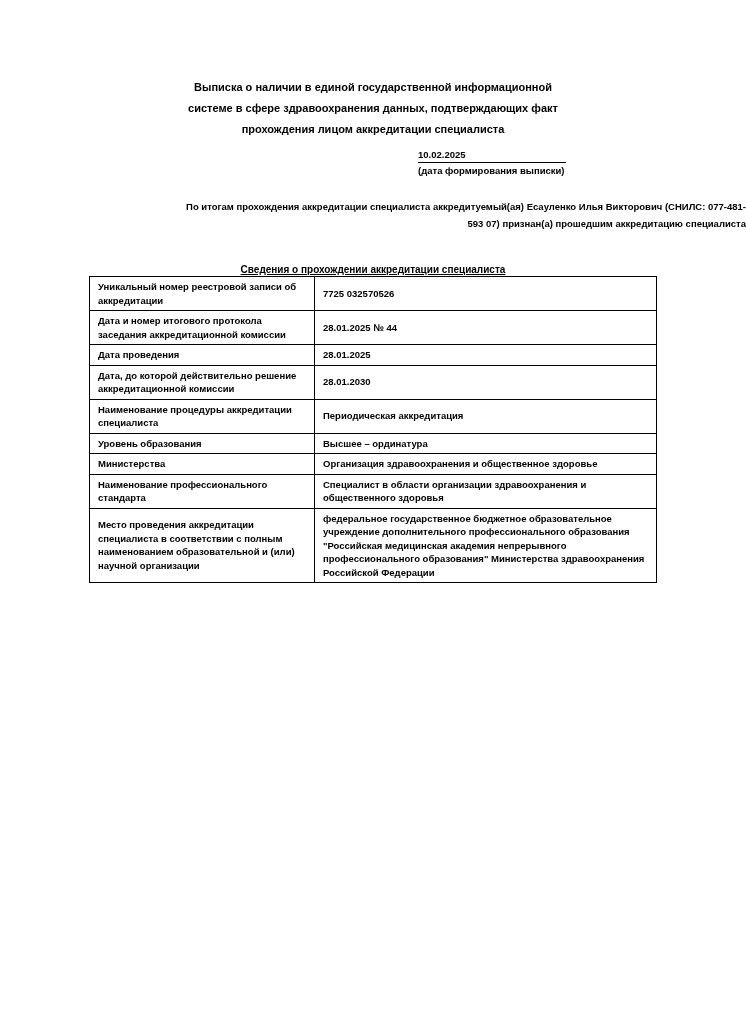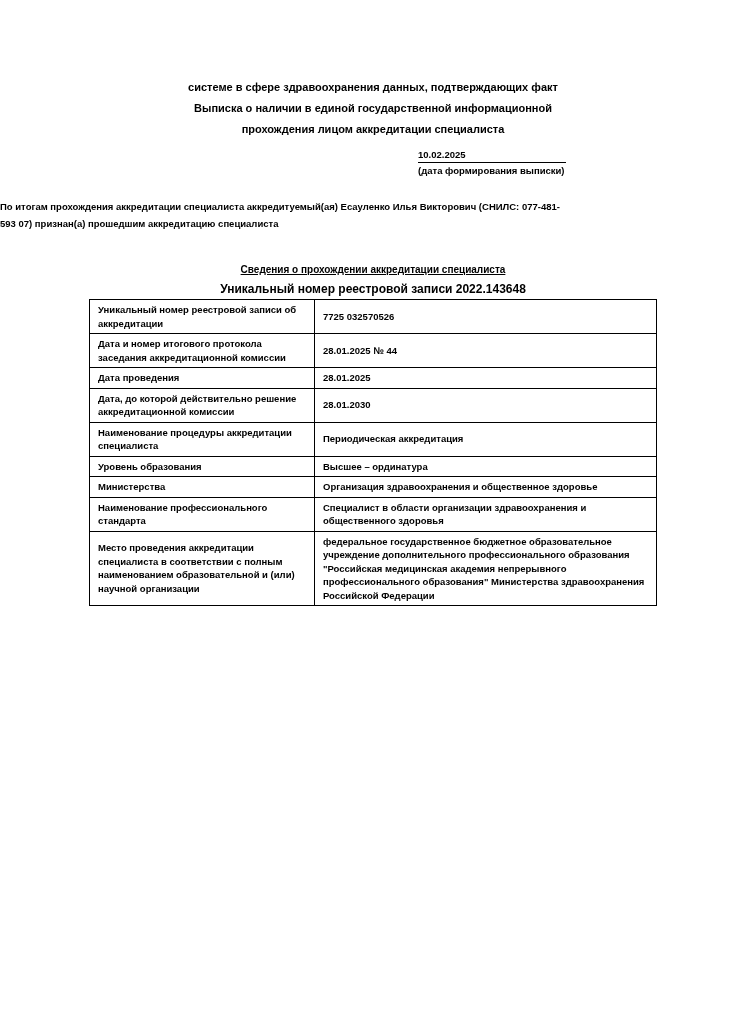--- a/index.html
+++ b/index.html
@@ -36,21 +36,21 @@
     padding-bottom: 1px;
   }
   .date-caption {
     font-size: 9.5px;
     line-height: 13px;
     padding-top: 1px;
     white-space: nowrap;
   }
   .intro {
     margin-top: 21px;
-    text-align: left;
+    text-align: right;
     font-size: 9.5px;
     line-height: 17px;
   }
   .intro div { white-space: nowrap; }
   .section-heading {
     margin-top: 32px;
     text-align: center;
     font-size: 10px;
     text-decoration: underline;
   }
@@ -76,38 +76,37 @@
   }
   td.label-cell { width: 225px; }
   td.value-cell { width: 342px; }
 </style>
 </head>
 <body>
 
 <div class="page">
 
   <div class="title">
+    <div>Выписка о наличии в единой государственной информационной</div>
     <div>системе в сфере здравоохранения данных, подтверждающих факт</div>
-    <div>Выписка о наличии в единой государственной информационной</div>
     <div>прохождения лицом аккредитации специалиста</div>
   </div>
 
   <div class="date-block">
     <div class="date-value">10.02.2025</div>
     <div class="date-caption">(дата формирования выписки)</div>
   </div>
 
   <div class="intro">
     <div>По итогам прохождения аккредитации специалиста аккредитуемый(ая) Есауленко Илья Викторович (СНИЛС: 077-481-</div>
     <div>593 07) признан(а) прошедшим аккредитацию специалиста</div>
   </div>
 
   <div class="section-heading">Сведения о прохождении аккредитации специалиста</div>
 
-  <div class="record-heading">Уникальный номер реестровой записи 2022.143648</div>
 
   <table class="acc-table">
     <tbody>
       <tr>
         <td class="label-cell">Уникальный номер реестровой записи об аккредитации</td>
         <td class="value-cell">7725 032570526</td>
       </tr>
       <tr>
         <td class="label-cell">Дата и номер итогового протокола заседания аккредитационной комиссии</td>
         <td class="value-cell">28.01.2025 № 44</td>

